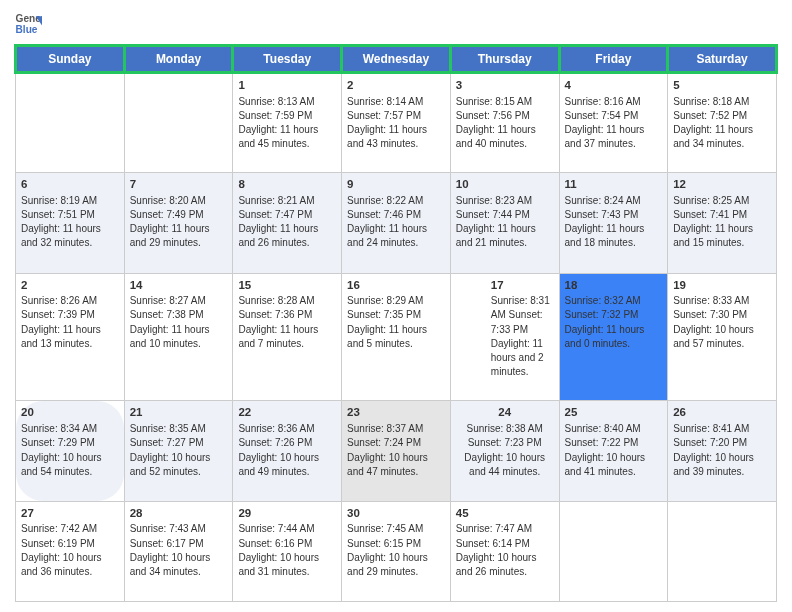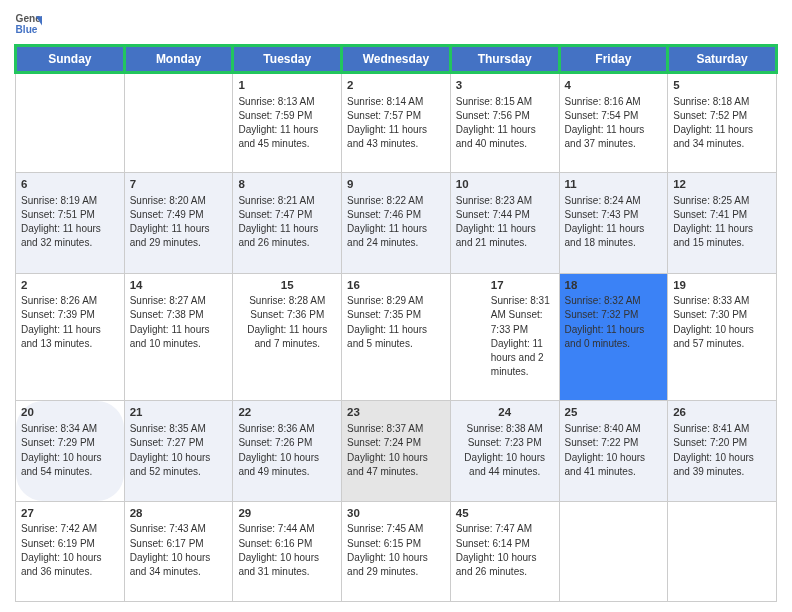--- a/index.html
+++ b/index.html
@@ -216,21 +216,21 @@
             <div class="day-info">Sunrise: 8:26 AM
 Sunset: 7:39 PM
 Daylight: 11 hours and 13 minutes.</div>
           </td>
           <td style="background: rgb(255, 255, 255);">
             <span class="day-num">14</span>
             <div class="day-info">Sunrise: 8:27 AM
 Sunset: 7:38 PM
 Daylight: 11 hours and 10 minutes.</div>
           </td>
-          <td style="background: rgb(255, 255, 255); text-align: center;">
+          <td style="background: rgb(255, 255, 255);">
             <span class="day-num">15</span>
             <div class="day-info">Sunrise: 8:28 AM
 Sunset: 7:36 PM
 Daylight: 11 hours and 7 minutes.</div>
           </td>
           <td style="background: rgb(255, 255, 255);">
             <span class="day-num">16</span>
             <div class="day-info">Sunrise: 8:29 AM
 Sunset: 7:35 PM
 Daylight: 11 hours and 5 minutes.</div>

